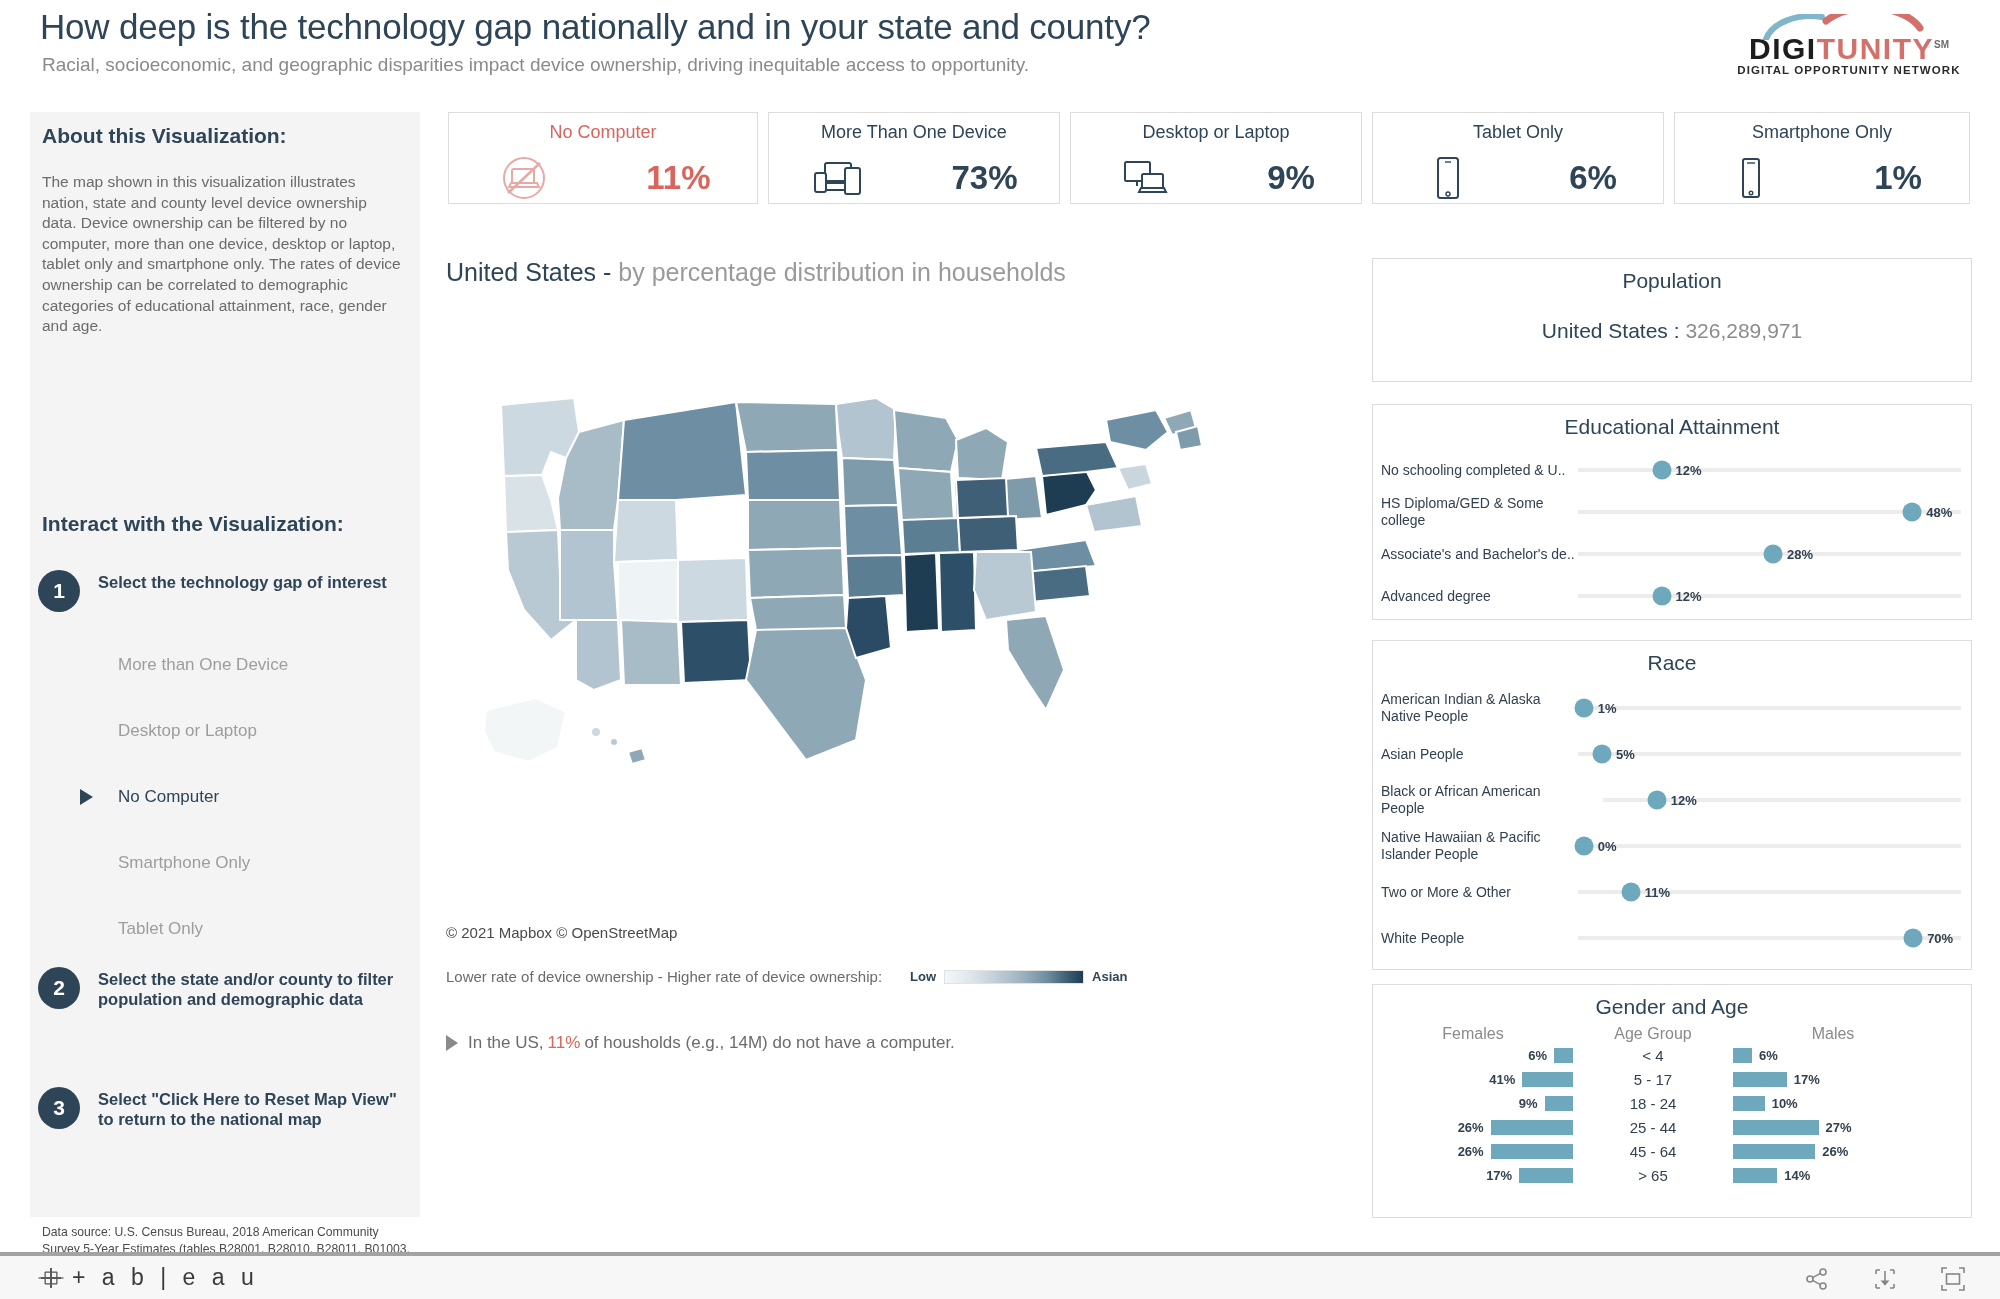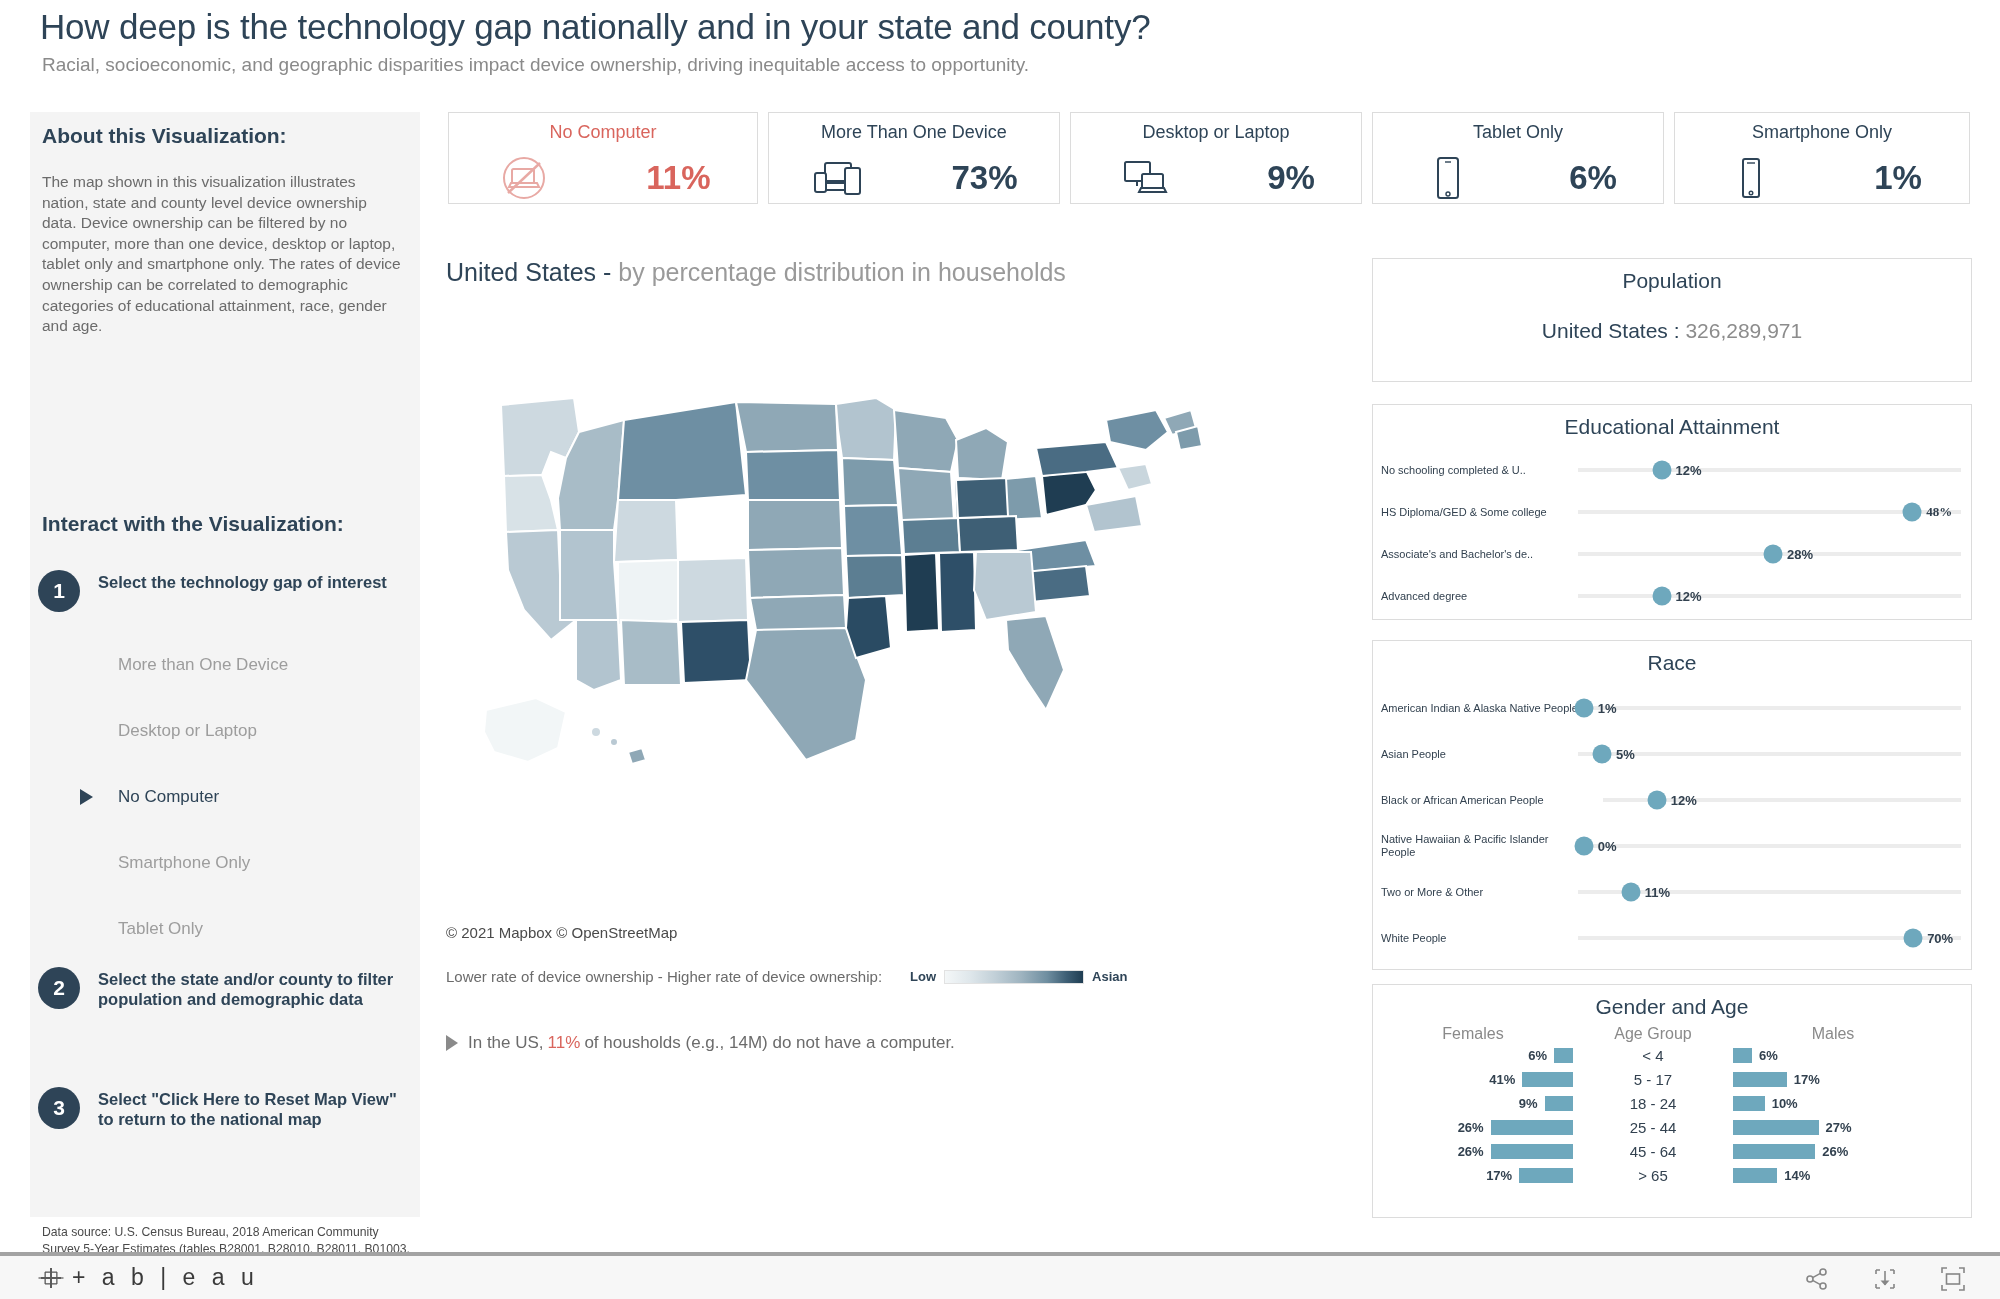--- a/index.html
+++ b/index.html
@@ -134,21 +134,21 @@
   .rp-edu { top: 404px; height: 216px; }
   .rp-race { top: 640px; height: 330px; }
   .rp-gen { top: 984px; height: 234px; }
   .rp-title { text-align: center; font-size: 21px; color: #2e4457; padding-top: 10px; }
   .pop-val { text-align: center; font-size: 21px; color: #2e4457; margin-top: 26px; }
   .pop-val .num { color: #8c8c8c; }
 
   .dot-rows { position: relative; margin-top: 10px; }
   .dot-row { position: relative; display: flex; align-items: center; }
   .dot-label {
-    width: 205px; padding-left: 8px; font-size: 11px;
+    width: 205px; padding-left: 8px; font-size: 14px;
     color: #32414f; line-height: 1.18;
   }
   .dot-track { position: relative; flex: 1; margin-right: 10px; height: 100%; }
   .dot-line { position: absolute; left: 0; right: 0; top: 50%; height: 4px; background: #ececec; transform: translateY(-50%); }
   .dot {
     position: absolute; top: 50%; transform: translate(-50%, -50%);
     width: 19px; height: 19px; border-radius: 50%; background: #6ea8bd;
   }
   .dot-val {
     position: absolute; top: 50%; transform: translateY(-50%);
@@ -181,20 +181,30 @@
 </style>
 </head>
 <body>
 
 <div class="page">
 
   <div class="header">
     <div class="title">How deep is the technology gap nationally and in your state and county?</div>
     <div class="subtitle">Racial, socioeconomic, and geographic disparities impact device ownership, driving inequitable access to opportunity.</div>
 
+    <div class="logo">
+      <svg class="logo-arcs" viewBox="0 0 180 26">
+        <path d="M6 25 A 46 30 0 0 1 62 3" fill="none" stroke="#7fb6c9" stroke-width="6" stroke-linecap="round"></path>
+        <path d="M66 7 A 55 34 0 0 1 160 14" fill="none" stroke="#d4706a" stroke-width="7" stroke-linecap="round"></path>
+      </svg>
+      <div class="logo-word">
+        <span class="logo-digi">DIGI</span><span class="logo-tunity">TUNITY</span><span class="logo-sm">SM</span>
+      </div>
+      <div class="logo-tag">DIGITAL OPPORTUNITY NETWORK</div>
+    </div>
   </div>
 
   <div class="sidebar">
     <div class="sb-h1">About this Visualization:</div>
     <div class="sb-body">The map shown in this visualization illustrates nation, state and county level device ownership data. Device ownership can be filtered by no computer, more than one device, desktop or laptop, tablet only and smartphone only.  The rates of device ownership can be correlated to demographic categories of educational attainment, race, gender and age.</div>
     <div class="sb-h2">Interact with the Visualization:</div>
 
     <div class="step step1">
       <div class="step-num">1</div>
       <div class="step-txt">Select the technology gap of interest</div>
@@ -411,21 +421,21 @@
             <div class="dot-line"></div>
             <div class="dot" style="left: 21.8182%;"></div>
             <div class="dot-val" style="left: calc(21.8182% + 14px);">12%</div>
           </div>
         </div>
         <div class="dot-row" style="height: 42px;">
           <div class="dot-label" style="width: 205px;">HS Diploma/GED &amp; Some college</div>
           <div class="dot-track">
             <div class="dot-line"></div>
             <div class="dot" style="left: 87.2727%;"></div>
-            <div class="dot-val" style="left: calc(87.2727% + 14px); font-family: Liberation Serif, serif;">48%</div>
+            <div class="dot-val" style="left: calc(87.2727% + 14px);">48%</div>
           </div>
         </div>
         <div class="dot-row" style="height: 42px;">
           <div class="dot-label" style="width: 205px;">Associate's and Bachelor's de..</div>
           <div class="dot-track">
             <div class="dot-line"></div>
             <div class="dot" style="left: 50.9091%;"></div>
             <div class="dot-val" style="left: calc(50.9091% + 14px);">28%</div>
           </div>
         </div>

